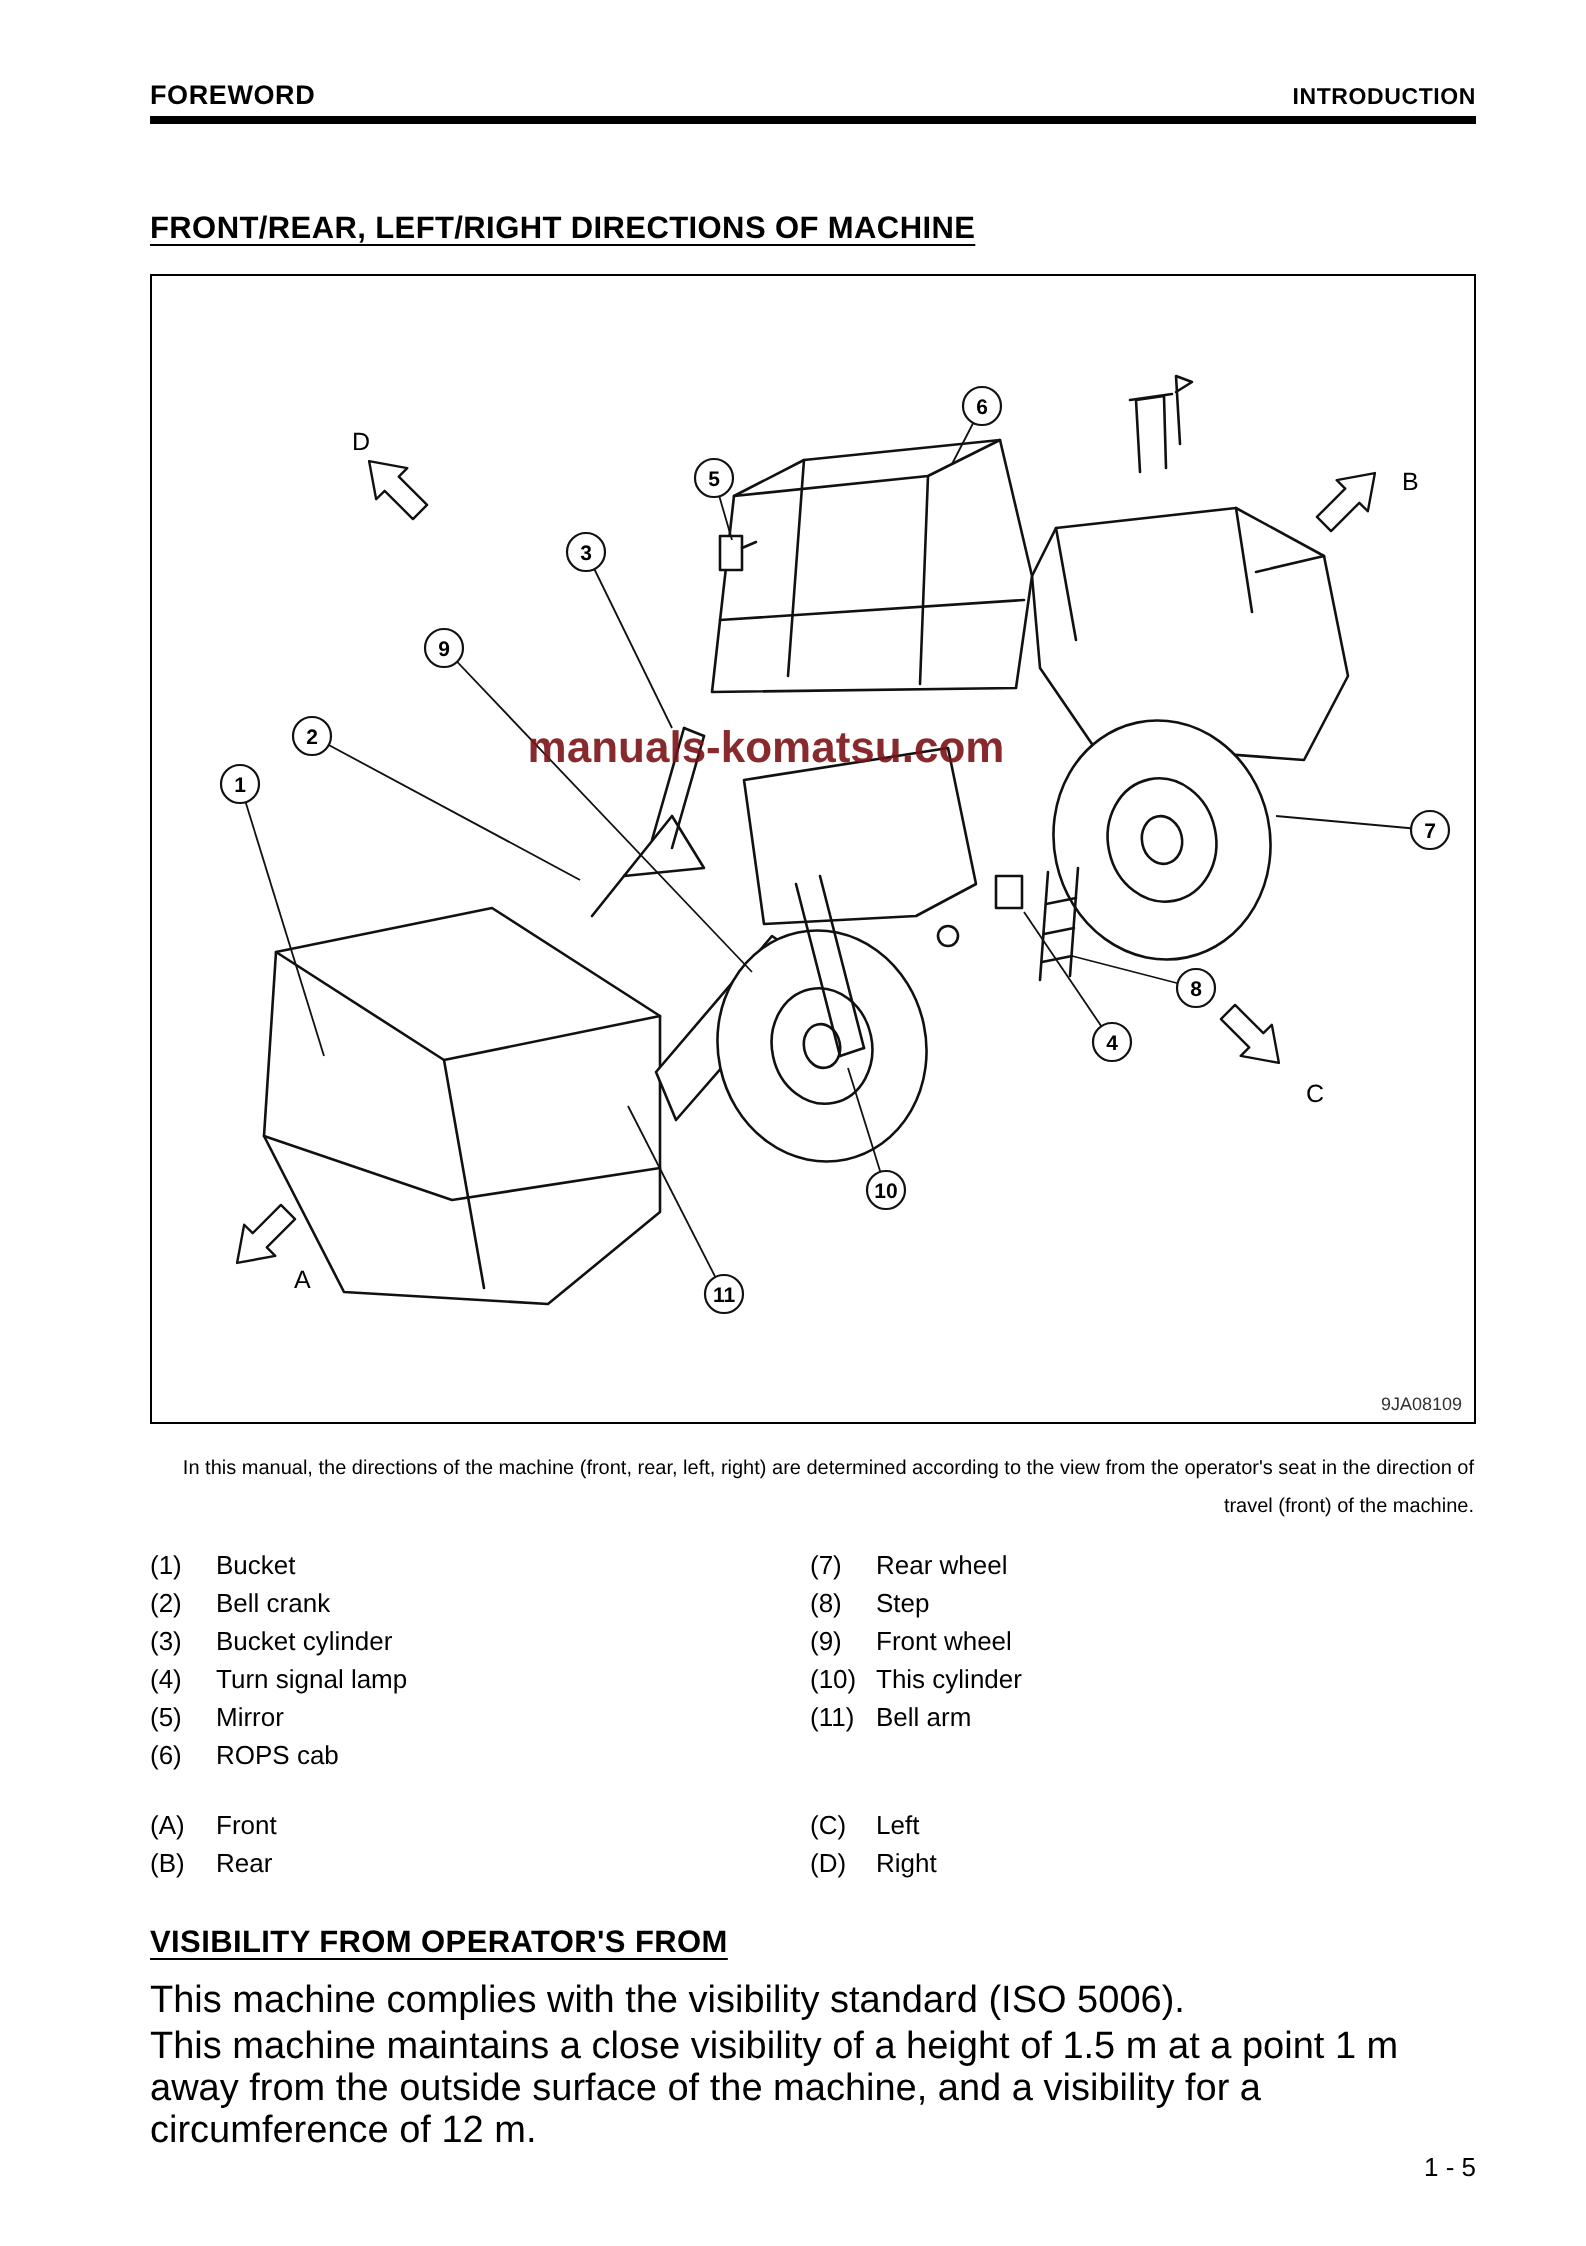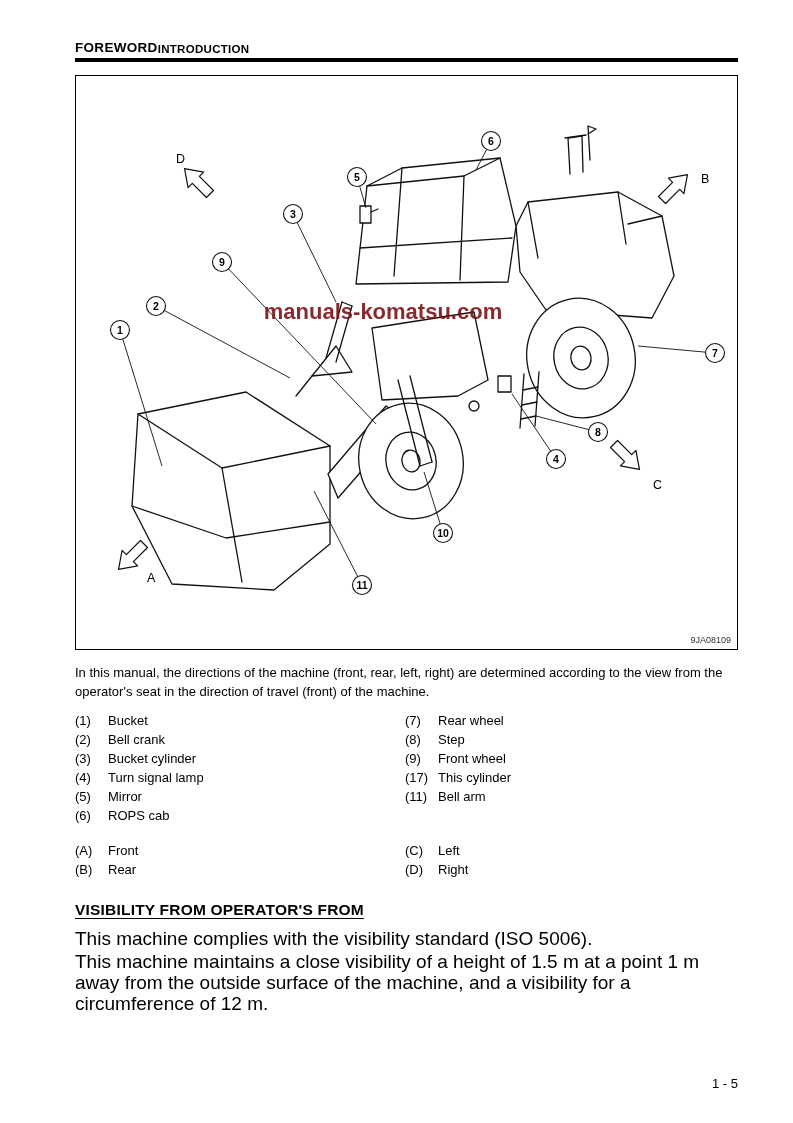--- a/index.html
+++ b/index.html
@@ -1,31 +1,31 @@
 <!DOCTYPE html>
 <html><head>
 <meta charset="utf-8">
 <style>
   html,body{margin:0;padding:0;}
   body{
     width:793px;height:1123px;background:#ffffff;color:#000;
     font-family:"Liberation Sans", sans-serif;position:relative;overflow:hidden;
   }
   .content{position:absolute;left:75px;top:0;width:663px;}
-  .header{display:flex;justify-content:flex-start;align-items:flex-end;padding-top:40px;}
+  .header{display:flex;justify-content:space-between;align-items:flex-end;padding-top:40px;}
   .hdr-left{font-weight:bold;font-size:13.5px;letter-spacing:.3px;}
   .hdr-right{font-weight:bold;font-size:11.5px;letter-spacing:.3px;}
   .header-rule{height:3.5px;background:#000;margin-top:3px;}
   .section-title{
     font-size:15.5px;font-weight:bold;margin:44px 0 0 0;
     text-decoration:underline;text-underline-offset:3px;letter-spacing:.2px;
   }
   .section-title.vis{margin-top:22px;}
   .figure-box{margin-top:13px;border:1px solid #000;width:661px;height:573px;background:#fff;}
-  .intro{font-size:13px;line-height:19.5px;margin:13px 0 0 0;width:662px;}
+  .intro{font-size:10px;line-height:19.5px;margin:13px 0 0 0;width:662px;text-align:right;}
   .parts{display:flex;margin-top:9px;font-size:13px;}
   .parts .col{display:flex;flex-direction:column;}
   .parts .col.left{width:330px;}
   .part-row{display:flex;height:19px;align-items:center;}
   .pnum{width:33px;flex:none;}
   .dirs{margin-top:16px;}
   .vis-line{font-size:19px;line-height:21px;margin:9px 0 0 0;width:662px;}
   .vis-line.second{margin-top:2px;}
   .footer{position:absolute;top:1076px;right:55px;font-size:13px;}
   
@@ -43,20 +43,21 @@
 <body>
 
 <div class="content">
 
   <div class="header">
     <span class="hdr-left">FOREWORD</span>
     <span class="hdr-right">INTRODUCTION</span>
   </div>
   <div class="header-rule"></div>
 
+  <h1 class="section-title">FRONT/REAR, LEFT/RIGHT DIRECTIONS OF MACHINE</h1>
 
   <div class="figure-box">
     <svg width="661" height="573" viewBox="0 0 661 573">
 
       <g class="draw">
 
         <g>
           <path class="solid" d="M 62,338 L 170,316 L 254,370 L 254,468 L 198,514 L 96,508 L 56,430 Z"></path>
           <path d="M 62,338 L 146,392 L 254,370"></path>
           <path d="M 146,392 L 166,506"></path>
@@ -262,21 +263,21 @@
       </div>
       <div class="part-row">
         <span class="pnum">(8)</span>
         <span class="plabel">Step</span>
       </div>
       <div class="part-row">
         <span class="pnum">(9)</span>
         <span class="plabel">Front wheel</span>
       </div>
       <div class="part-row">
-        <span class="pnum">(17)</span>
+        <span class="pnum">(10)</span>
         <span class="plabel">This cylinder</span>
       </div>
       <div class="part-row">
         <span class="pnum">(11)</span>
         <span class="plabel">Bell arm</span>
       </div>
     </div>
   </div>
 
   <div class="parts dirs">

